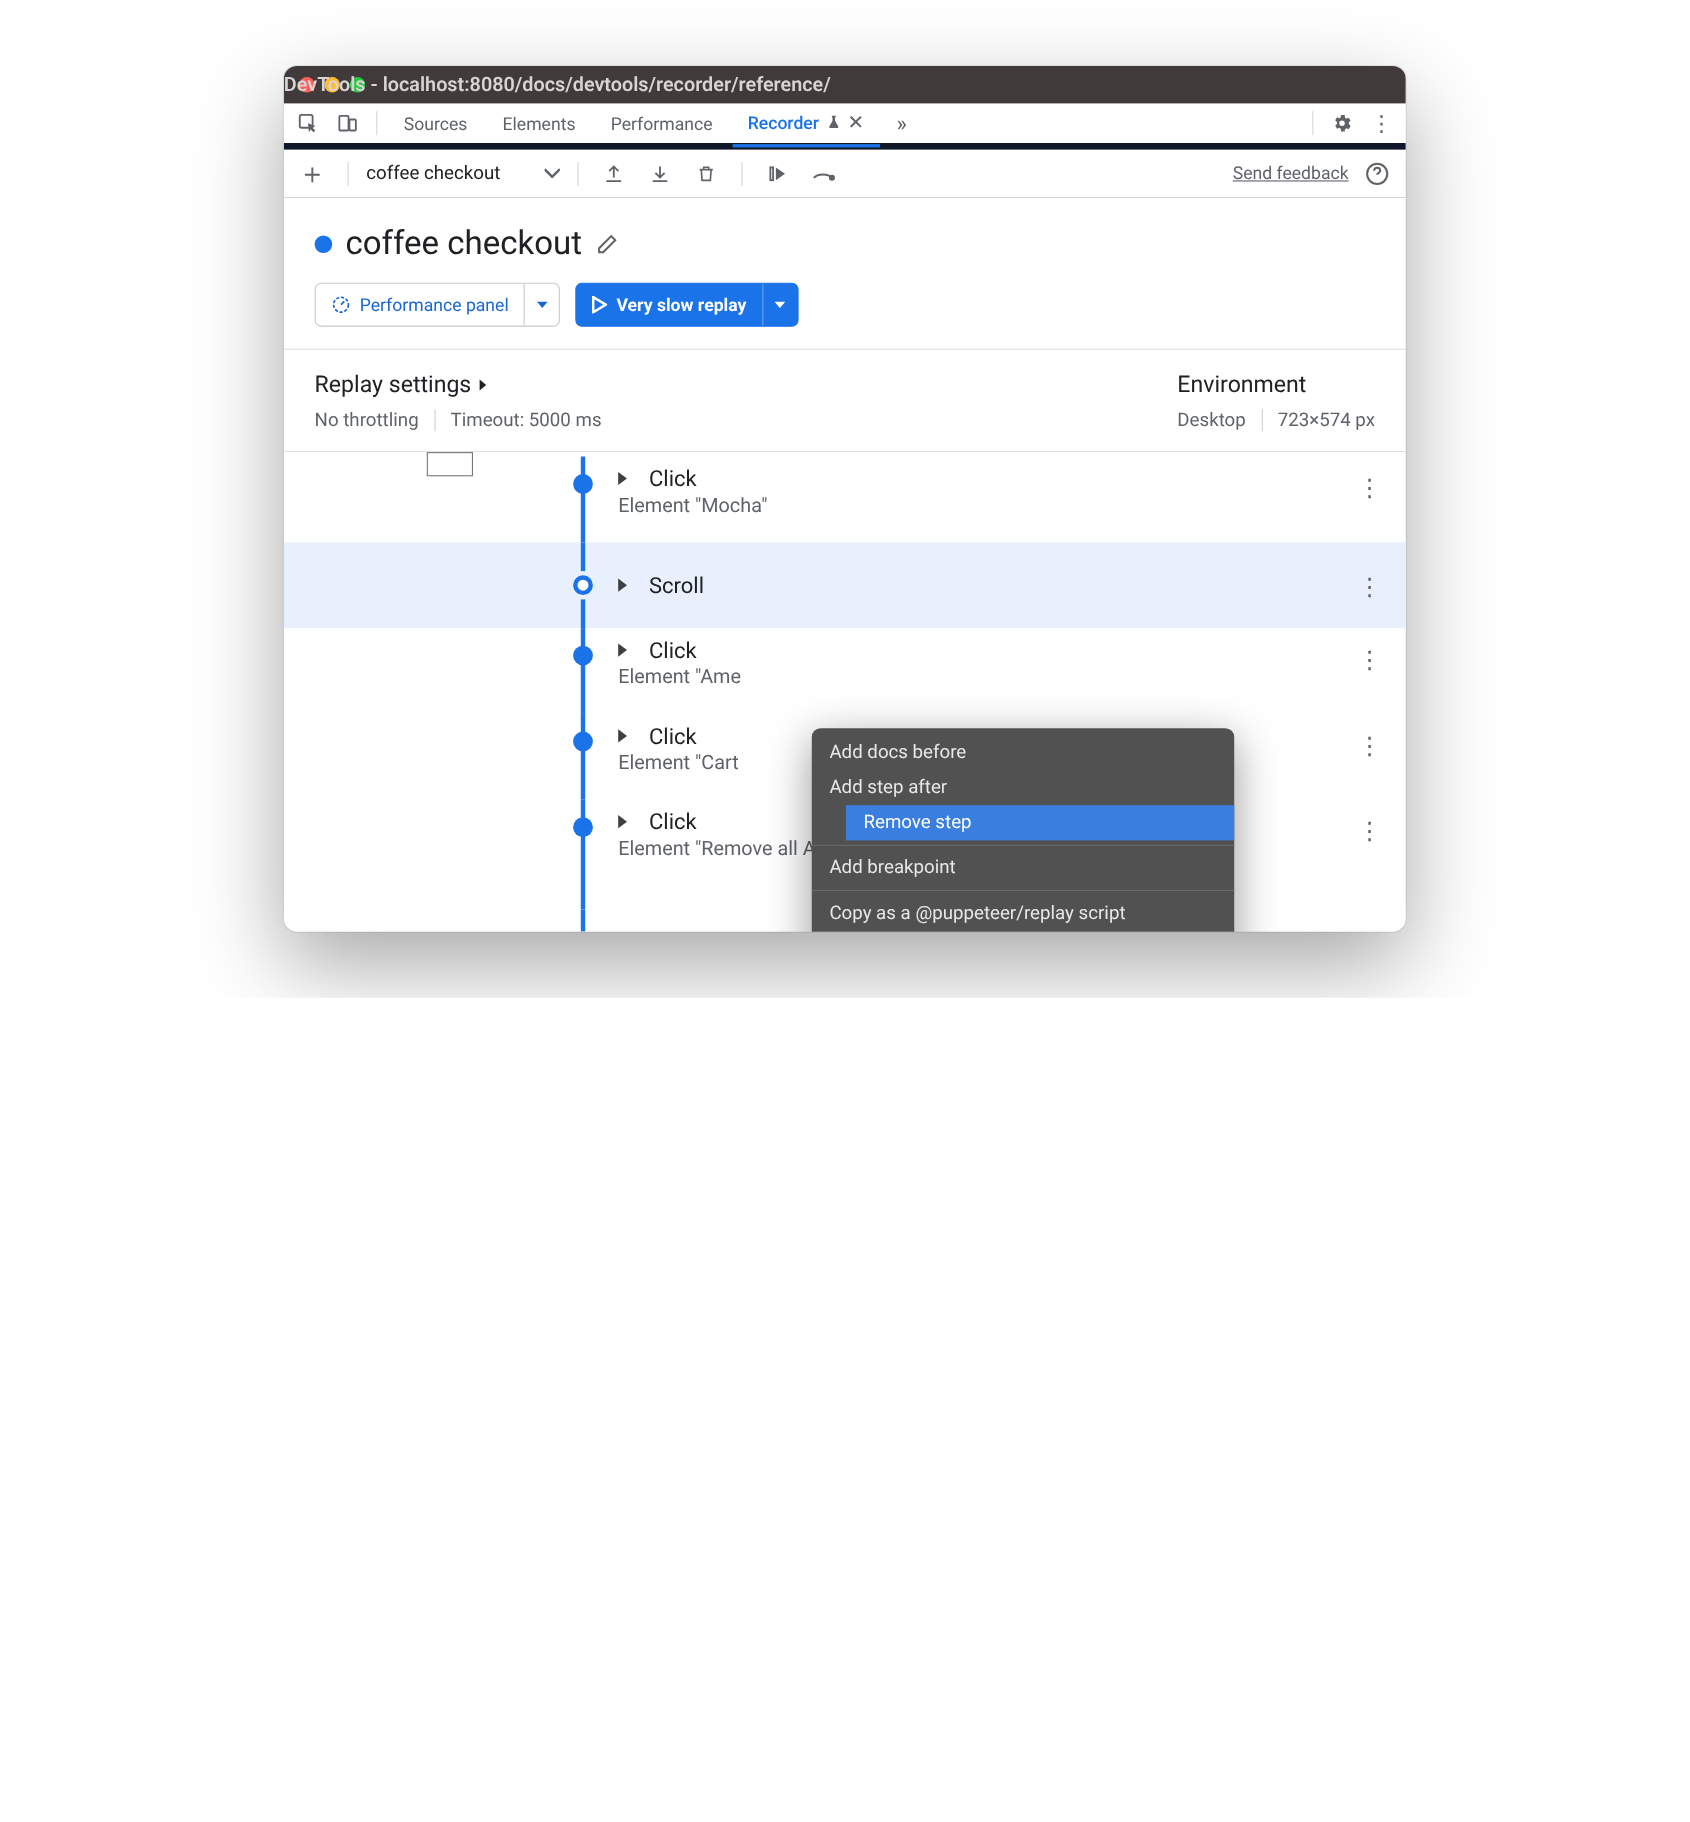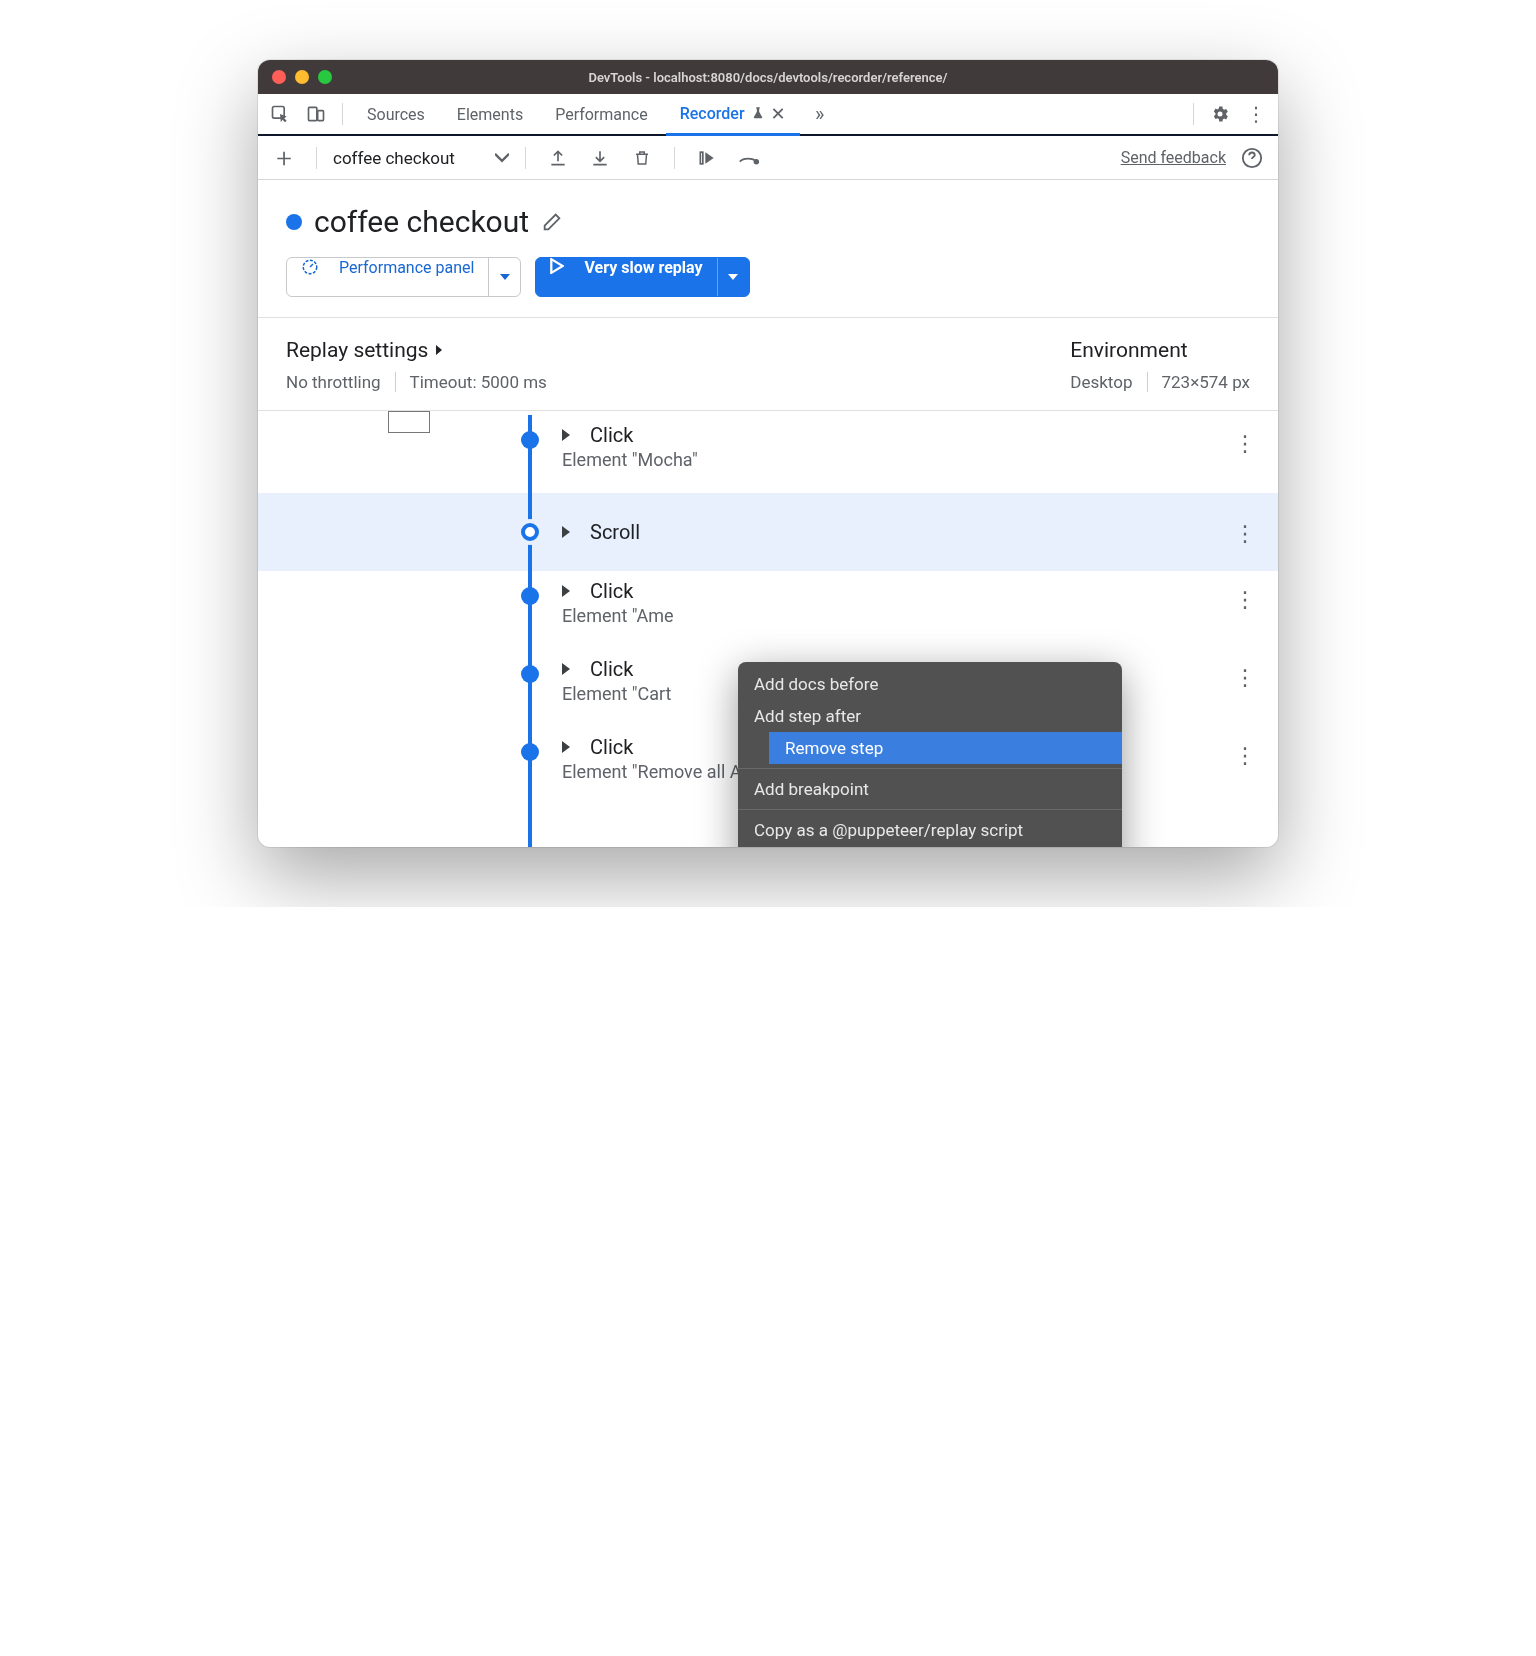--- a/index.html
+++ b/index.html
@@ -26,31 +26,31 @@
     padding: 0 14px;
     position: relative;
   }
   .traffic { display: flex; gap: 9px; }
   .dot { width: 14px; height: 14px; border-radius: 50%; }
   .dot.red { background: #ff5f57; }
   .dot.yellow { background: #febc2e; }
   .dot.green { background: #28c840; }
   .title {
     position: absolute; left:0; right:0;
-    text-align: center;
+    text-align: left;
     color: #d9d4d4;
-    font-size: 13px;
+    font-size: 18px;
     font-weight: 600;
     pointer-events:none;
   }
   .tabs {
     display: flex;
     align-items: center;
     height: 42px;
-    border-bottom: 2px solid #0f172a;
+    border-bottom: 6px solid #0f172a;
     padding: 0 6px;
     gap: 4px;
   }
   .icon-btn {
     width: 32px; height: 32px;
     display:flex; align-items:center; justify-content:center;
     color:#5f6368; cursor:pointer;
     border-radius:4px;
   }
   .vsep { width:1px; height:22px; background:#d6d6d6; margin:0 6px; }
@@ -91,21 +91,21 @@
     margin-bottom: 18px;
   }
   .blue-dot { width:16px; height:16px; border-radius:50%; background:#1a73e8; }
   .btn-row { display:flex; gap:14px; }
   .split-btn {
     display:flex; align-items:stretch;
     border:1px solid #c7c9cc; border-radius:6px;
     overflow:hidden; font-size:16px;
     height: 40px;
   }
-  .split-btn .main { display:flex; align-items:flex-start; gap:20px; padding:0 14px; cursor:pointer; }
+  .split-btn .main { display:flex; align-items:center; gap:8px; padding:0 14px; cursor:pointer; }
   .split-btn .drop { display:flex; align-items:center; justify-content:center; width:32px; border-left:1px solid #c7c9cc; cursor:pointer; }
   .split-btn.perf { color:#1967d2; background:#fff; }
   .split-btn.primary { background:#1a73e8; color:#fff; border-color:#1a73e8; }
   .split-btn.primary .drop { border-left:1px solid rgba(255,255,255,0.35); }
   .settings-row {
     display:flex; padding: 20px 28px 18px 28px;
     border-bottom:1px solid #e0e0e0;
     gap: 60px;
   }
   .settings-col { display:flex; flex-direction:column; gap:10px; }

